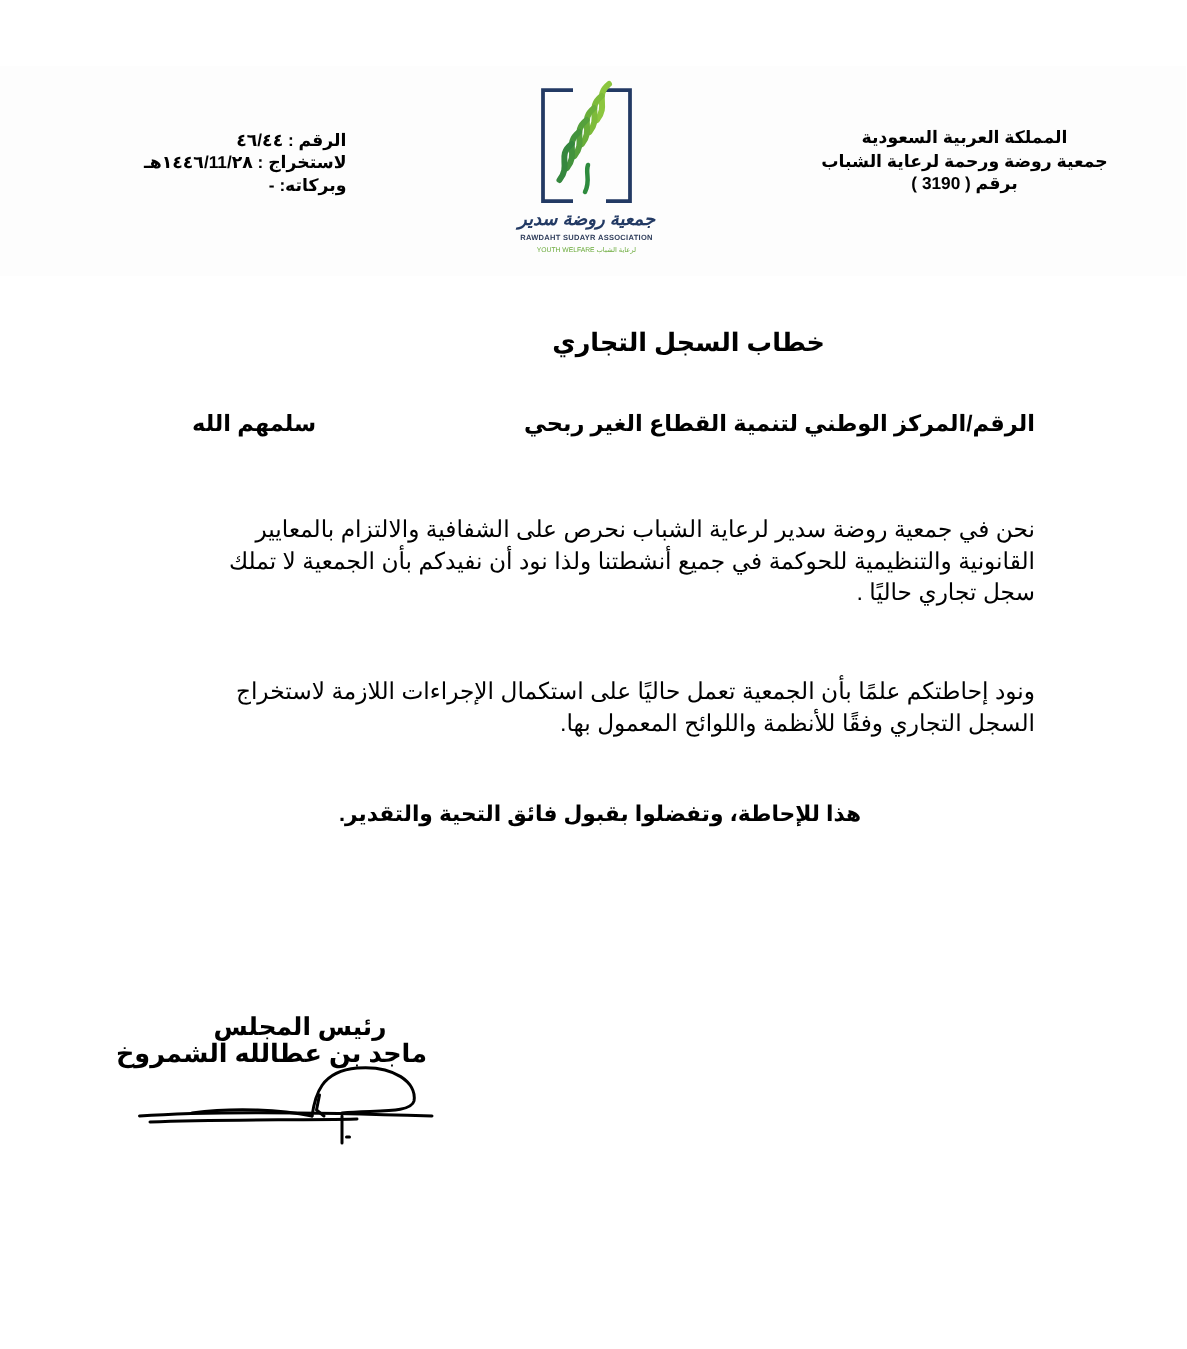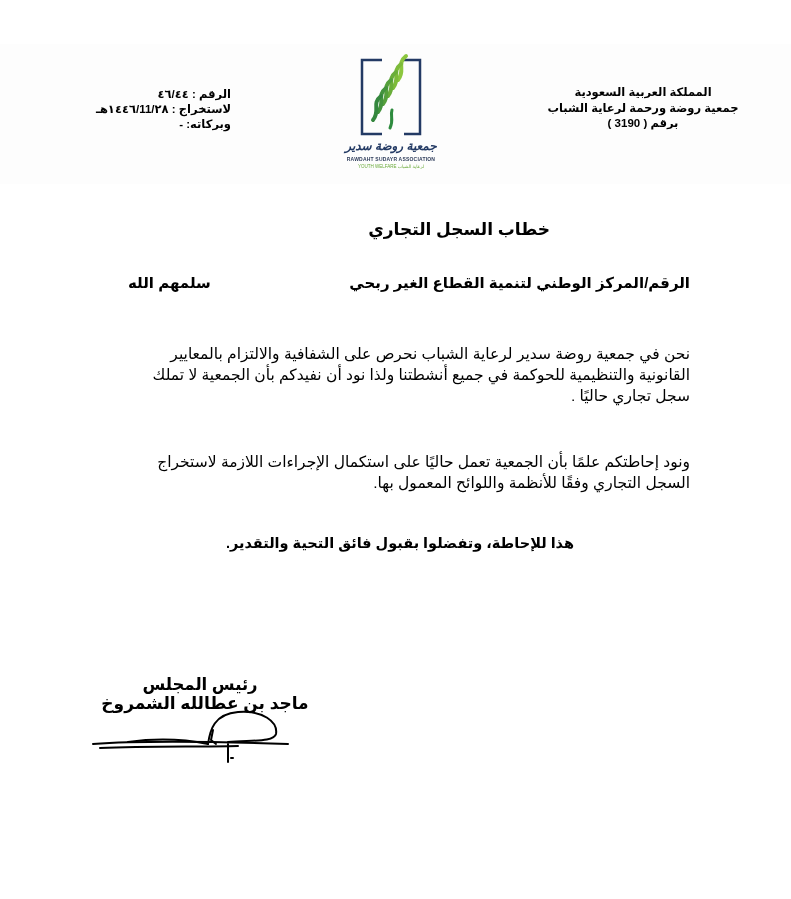--- a/index.html
+++ b/index.html
@@ -133,21 +133,21 @@
       top: 643px;
       width: 200px;
       text-align: center;
       direction: rtl;
       font-weight: bold;
       font-size: 16.5px;
       margin-top: 32px;
     }
     .sig-name {
       position: absolute;
-      left: 100px;
+      left: 76px;
       top: 693px;
       width: 210px;
       text-align: center;
       direction: rtl;
       font-weight: bold;
       font-size: 17px;
     }
     .signature {
       position: absolute;
       left: 88px;

